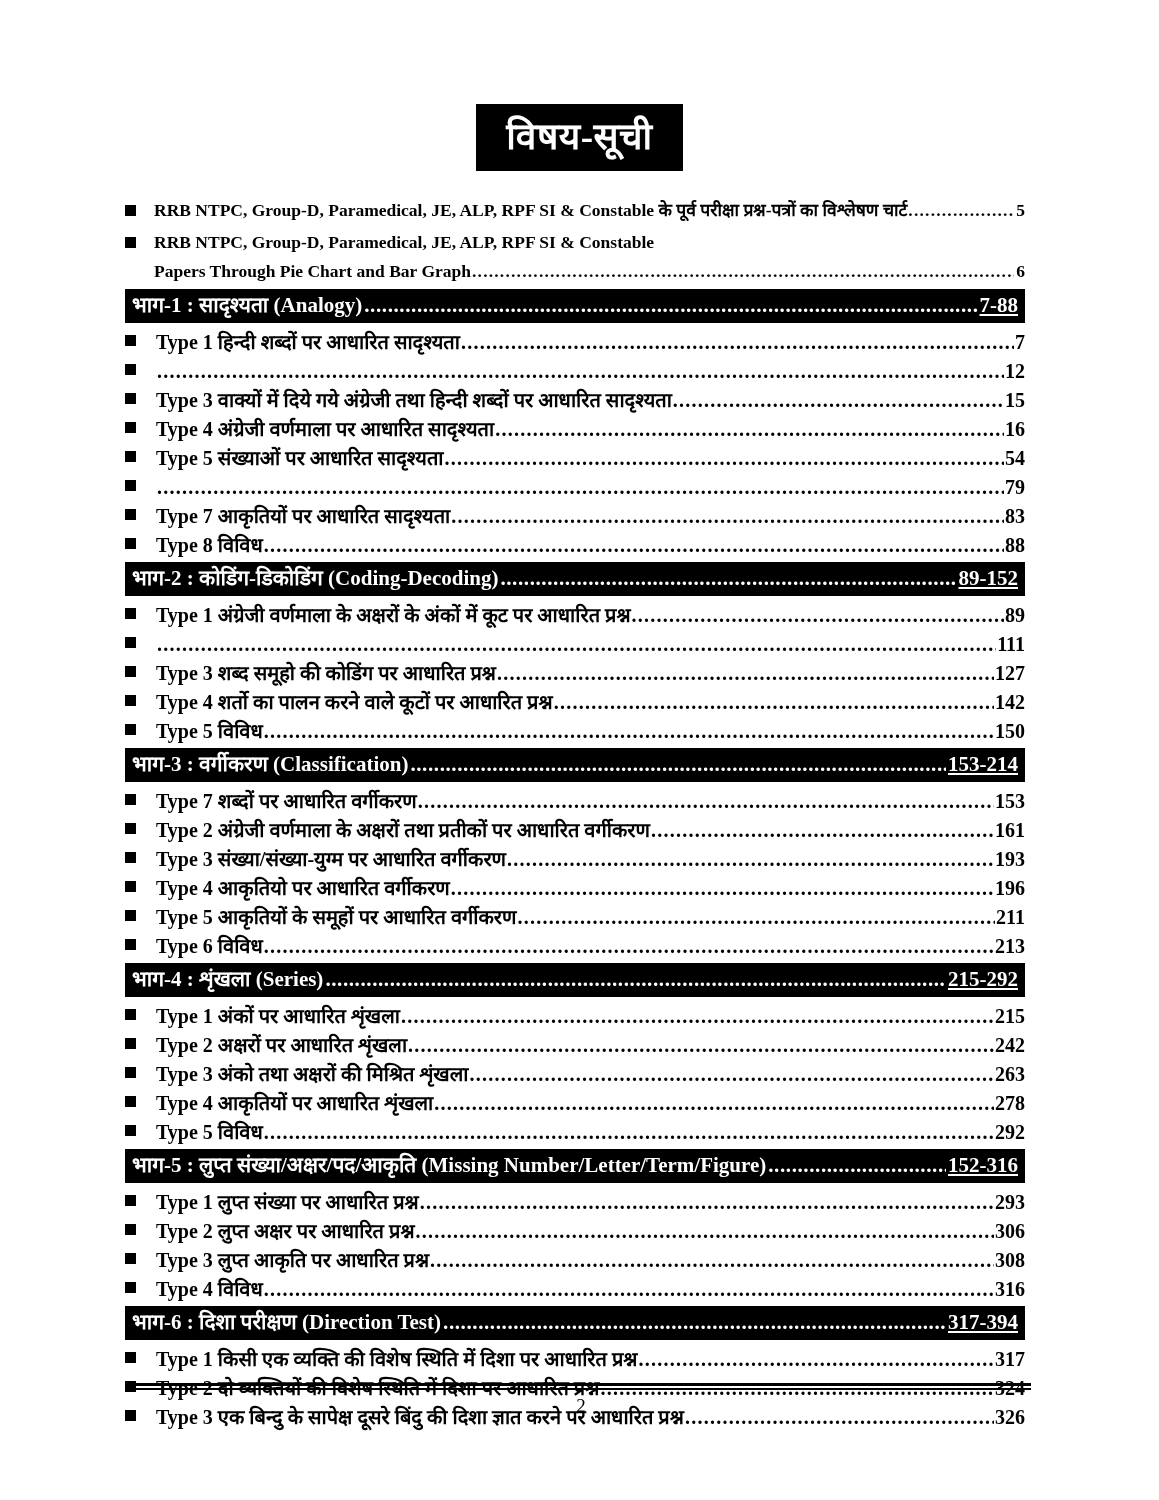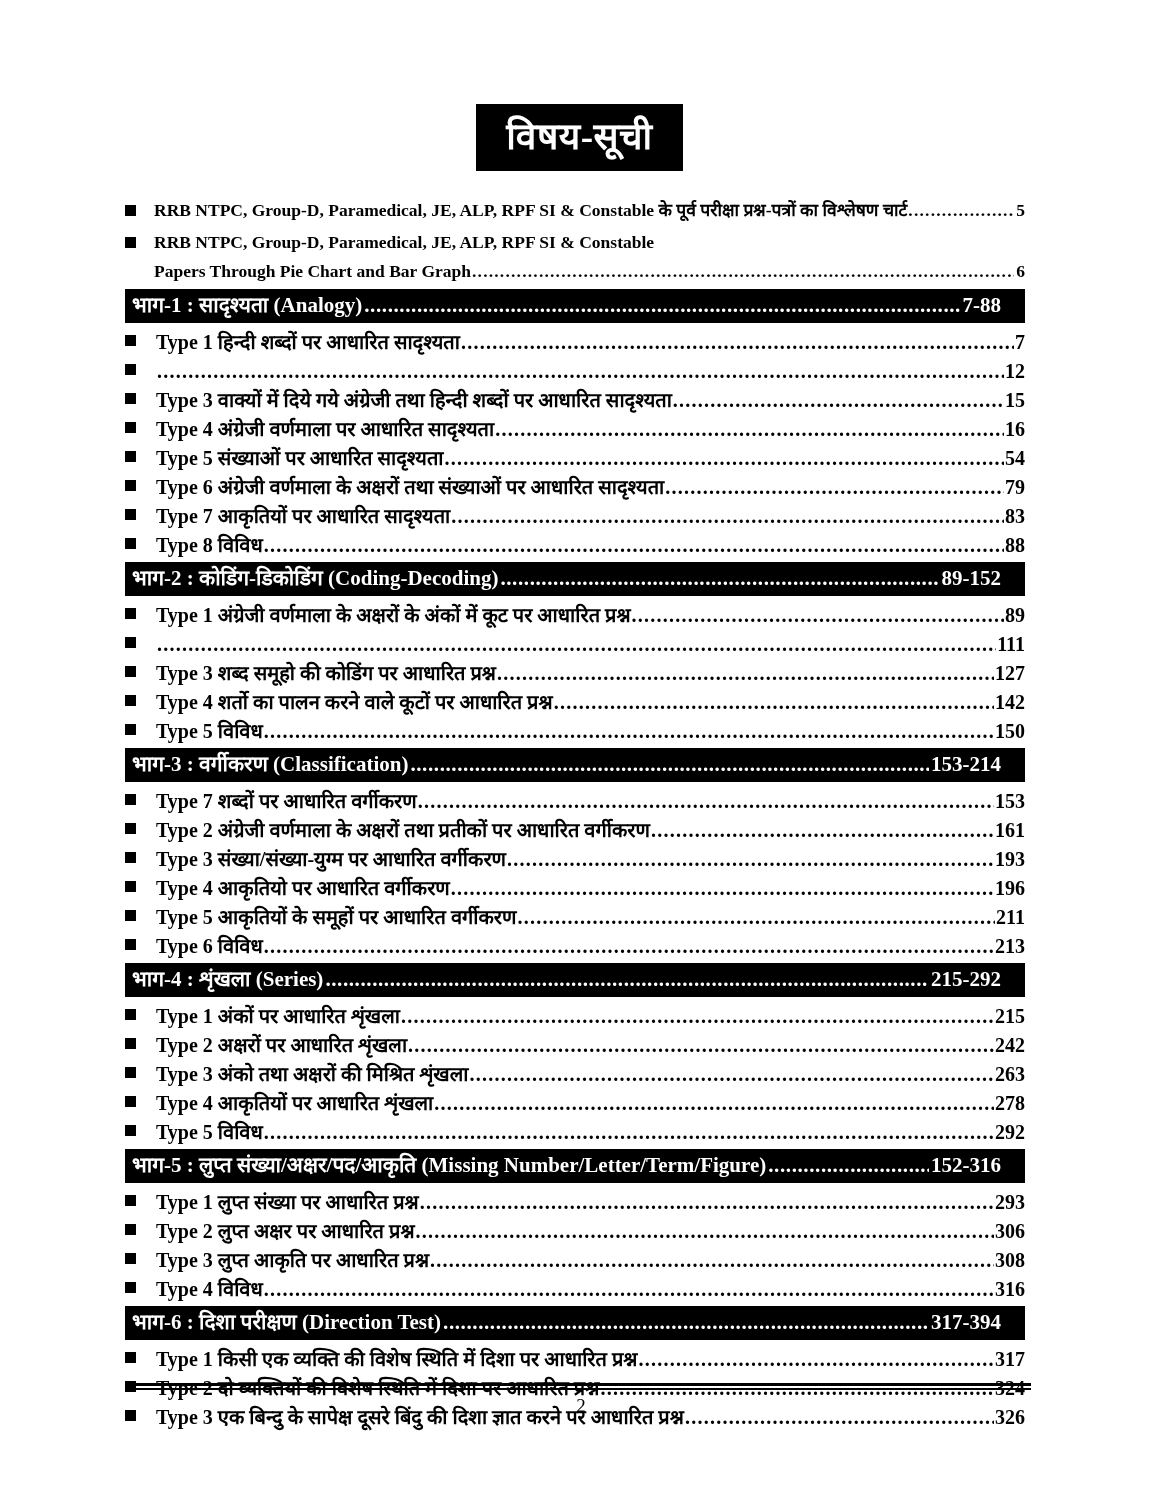--- a/index.html
+++ b/index.html
@@ -90,35 +90,35 @@
 
   
   .sec-head {
     background: #000000;
     color: #ffffff;
     display: flex;
     align-items: baseline;
     font-size: 21px;
     font-weight: bold;
     line-height: 1.0;
-    padding: 6px 24px 7px 7px;
+    padding: 6px 7px 7px 7px;
     margin-top: 4px;
     margin-bottom: 3px;
     white-space: nowrap;
     overflow: hidden;
   }
   .sec-head .sec-title { flex: 0 0 auto; }
   .sec-head .sec-dots {
     flex: 1 1 auto;
     overflow: hidden;
     white-space: nowrap;
     letter-spacing: 0.6px;
     margin: 0 2px;
   }
-  .sec-head .sec-pages { flex: 0 0 auto; }
+  .sec-head .sec-pages { flex: 0 0 auto; text-decoration: underline; }
 
   
   .entry {
     display: flex;
     align-items: flex-start;
     height: 29px;
   }
   .entry .bullet {
     margin-top: 9px;
     margin-right: 20px;
@@ -245,21 +245,20 @@
           <span class="bullet"></span>
           <div class="entry-line">
             <span class="lbl">Type 5 संख्याओं पर आधारित सादृश्यता</span>
             <span class="dots">................................................................................................................................................................................</span>
             <span class="pg">54</span>
           </div>
         </div>
         <div class="entry">
           <span class="bullet"></span>
           <div class="entry-line">
-            <span class="lbl">Type 6 अंग्रेजी वर्णमाला के अक्षरों तथा संख्याओं पर आधारित सादृश्यता</span>
             <span class="dots">................................................................................................................................................................................</span>
             <span class="pg">79</span>
           </div>
         </div>
         <div class="entry">
           <span class="bullet"></span>
           <div class="entry-line">
             <span class="lbl">Type 7 आकृतियों पर आधारित सादृश्यता</span>
             <span class="dots">................................................................................................................................................................................</span>
             <span class="pg">83</span>

